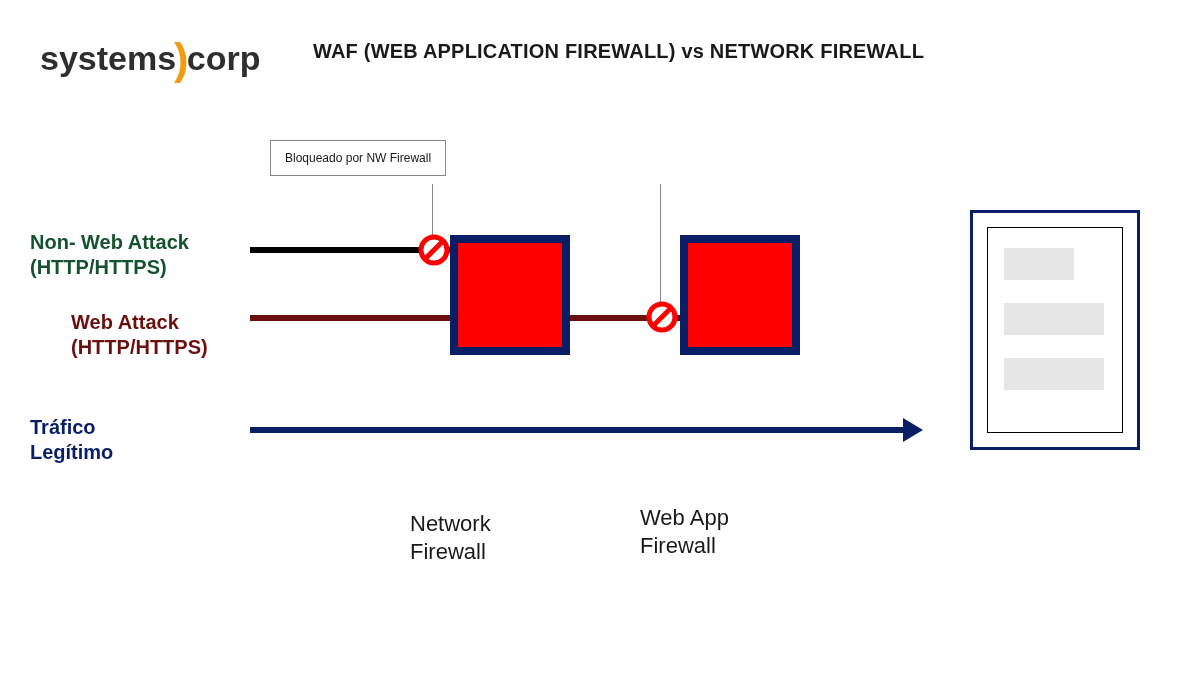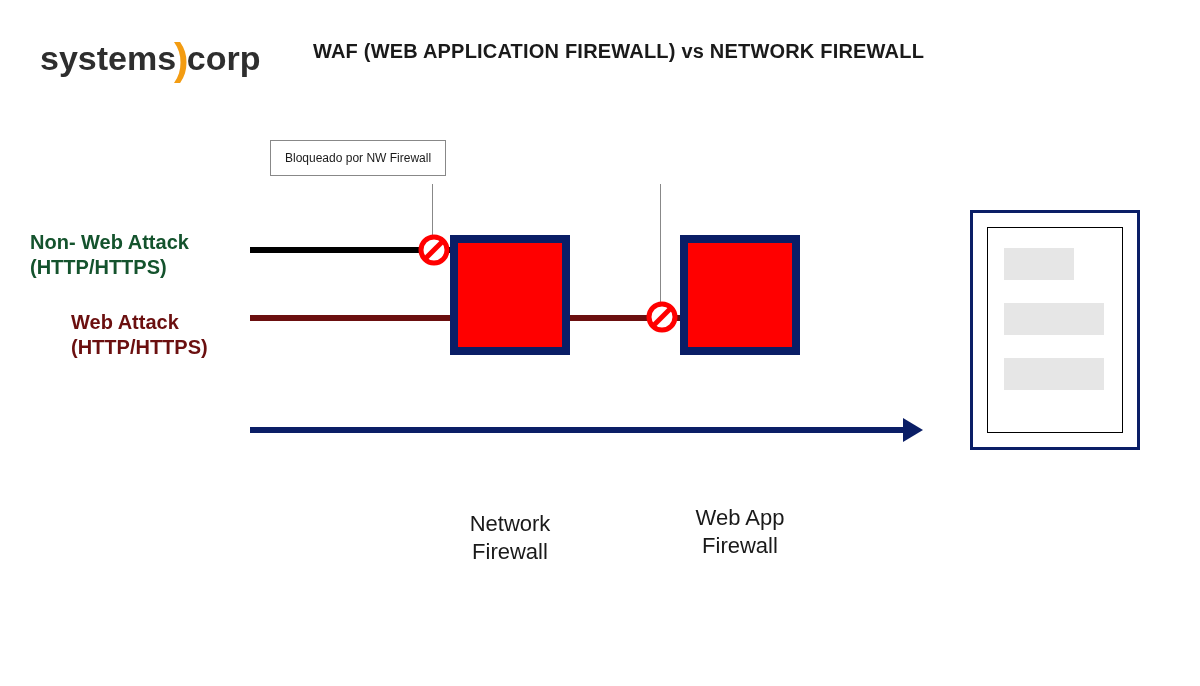--- a/index.html
+++ b/index.html
@@ -128,21 +128,21 @@
     left: 16px;
     height: 32px;
     background: #e6e6e6;
   }
 
   
   .component-label {
     position: absolute;
     font-size: 22px;
     font-weight: 400;
-    text-align: center;
+    text-align: left;
     line-height: 1.25;
     width: 200px;
   }
 </style>
 </head>
 <body>
 
 <div class="stage">
 
   <div class="logo">
@@ -158,20 +158,24 @@
 
   <div class="callout-line" style="left:660px; top:184px; height:130px;"></div>
 
   <div class="flow-label flow-nonweb" style="left:30px; top:230px;">
     <span>Non- Web Attack</span><br>
     <span>(HTTP/HTTPS)</span>
   </div>
   <div class="flow-label flow-web" style="left:30px; top:310px;margin-left:41px;">
     <span>Web Attack</span><br>
     <span>(HTTP/HTTPS)</span>
+  </div>
+  <div class="flow-label flow-legit" style="left:30px; top:415px;">
+    <span>Tráfico</span><br>
+    <span>Legítimo</span>
   </div>
 
   <div class="line-h line-nonweb" style="left:250px; top:247px; width:200px;"></div>
 
   <div class="line-h line-web" style="left:250px; top:315px; width:430px;"></div>
 
   <div class="line-h line-legit" style="left:250px; top:427px; width:655px;"></div>
   <div class="arrowhead" style="left:903px; top:418px;"></div>
 
   <div class="fwbox" style="left:450px; top:235px;"></div>

